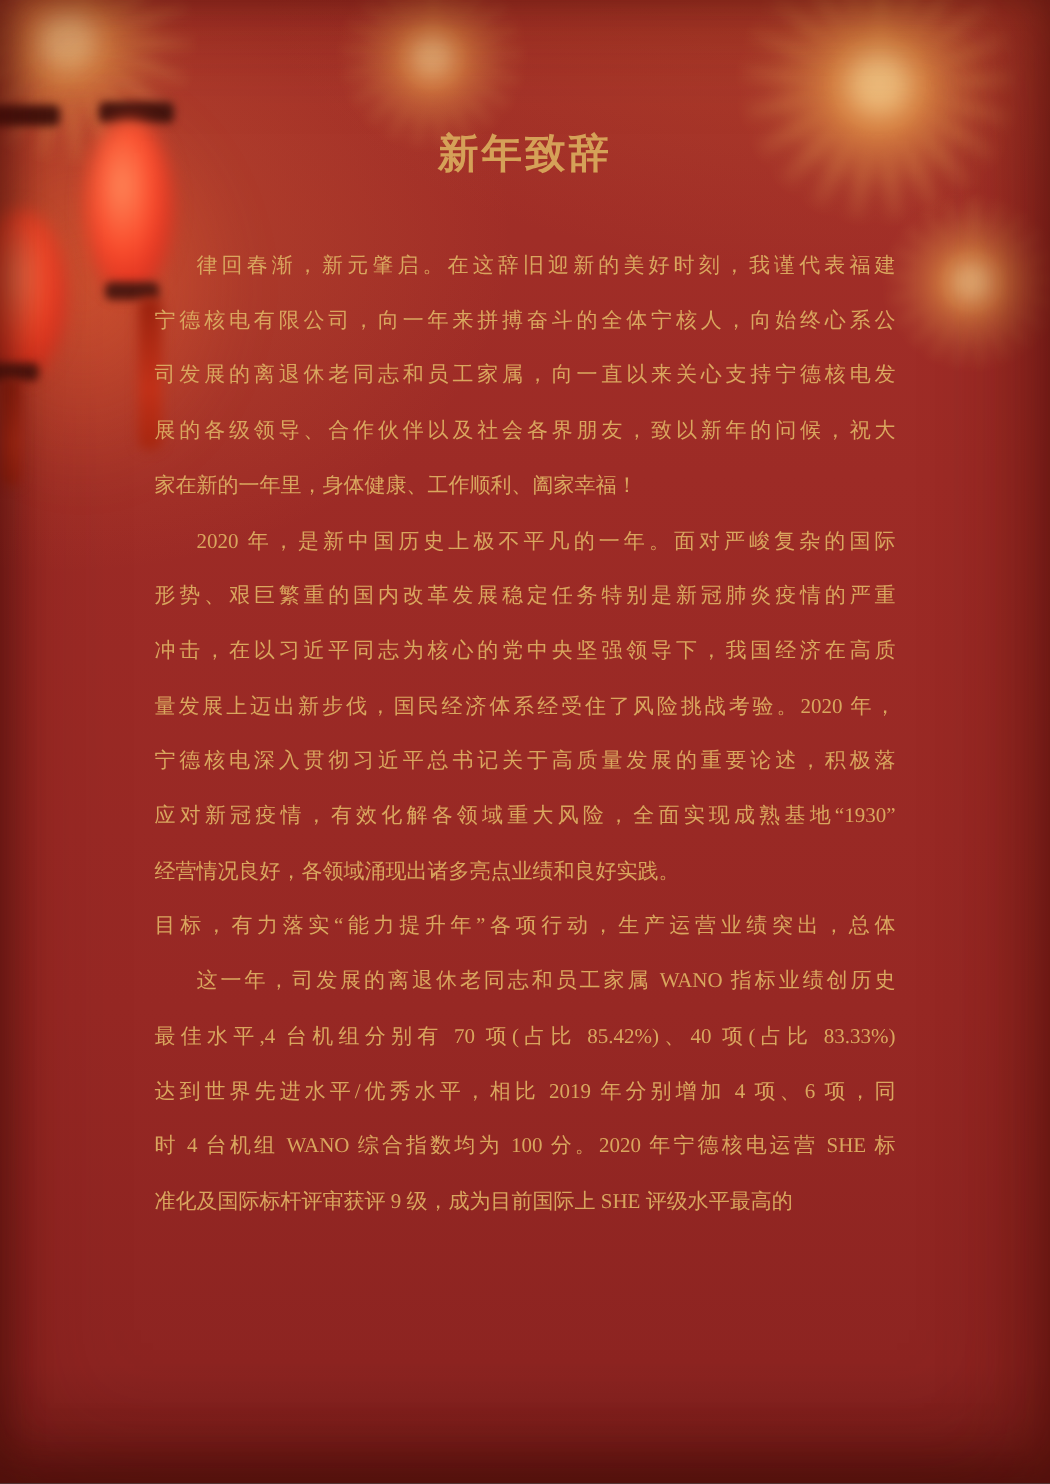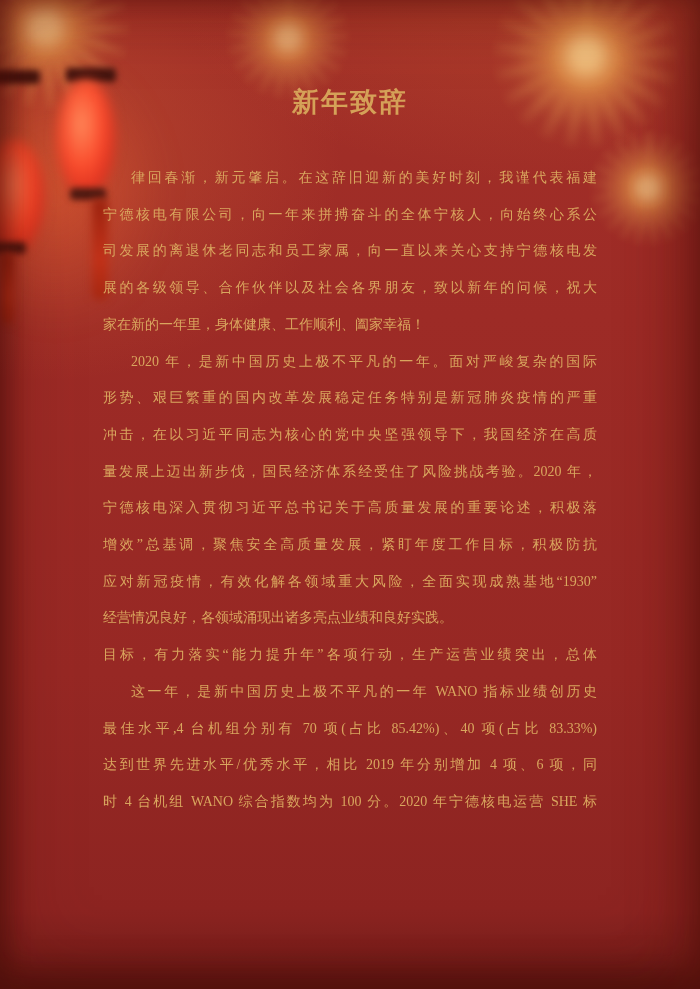--- a/index.html
+++ b/index.html
@@ -104,27 +104,27 @@
         <div class="line">司发展的离退休老同志和员工家属，向一直以来关心支持宁德核电发</div>
         <div class="line">展的各级领导、合作伙伴以及社会各界朋友，致以新年的问候，祝大</div>
         <div class="line plast">家在新的一年里，身体健康、工作顺利、阖家幸福！</div>
       </div>
       <div class="paragraph">
         <div class="line pfirst">2020 年，是新中国历史上极不平凡的一年。面对严峻复杂的国际</div>
         <div class="line">形势、艰巨繁重的国内改革发展稳定任务特别是新冠肺炎疫情的严重</div>
         <div class="line">冲击，在以习近平同志为核心的党中央坚强领导下，我国经济在高质</div>
         <div class="line">量发展上迈出新步伐，国民经济体系经受住了风险挑战考验。2020 年，</div>
         <div class="line">宁德核电深入贯彻习近平总书记关于高质量发展的重要论述，积极落</div>
-        <div class="line">增效”总基调，聚焦安全高质量发展，紧盯年度工作目标，积极防抗</div>
         <div class="line">应对新冠疫情，有效化解各领域重大风险，全面实现成熟基地“1930”</div>
         <div class="line plast">经营情况良好，各领域涌现出诸多亮点业绩和良好实践。</div>
         <div class="line">目标，有力落实“能力提升年”各项行动，生产运营业绩突出，总体</div>
       </div>
       <div class="paragraph">
-        <div class="line pfirst">这一年，是新中国历史上极不平凡的一年 WANO 指标业绩创历史</div>
+        <div class="line pfirst">这一年，司发展的离退休老同志和员工家属 WANO 指标业绩创历史</div>
         <div class="line">最佳水平,4 台机组分别有 70 项(占比 85.42%)、40 项(占比 83.33%)</div>
         <div class="line">达到世界先进水平/优秀水平，相比 2019 年分别增加 4 项、6 项，同</div>
         <div class="line">时 4 台机组 WANO 综合指数均为 100 分。2020 年宁德核电运营 SHE 标</div>
+        <div class="line plast">准化及国际标杆评审获评 9 级，成为目前国际上 SHE 评级水平最高的</div>
       </div>
     </div>
 
   <div class="vignette"></div>
 </div>
 
 </body></html>

